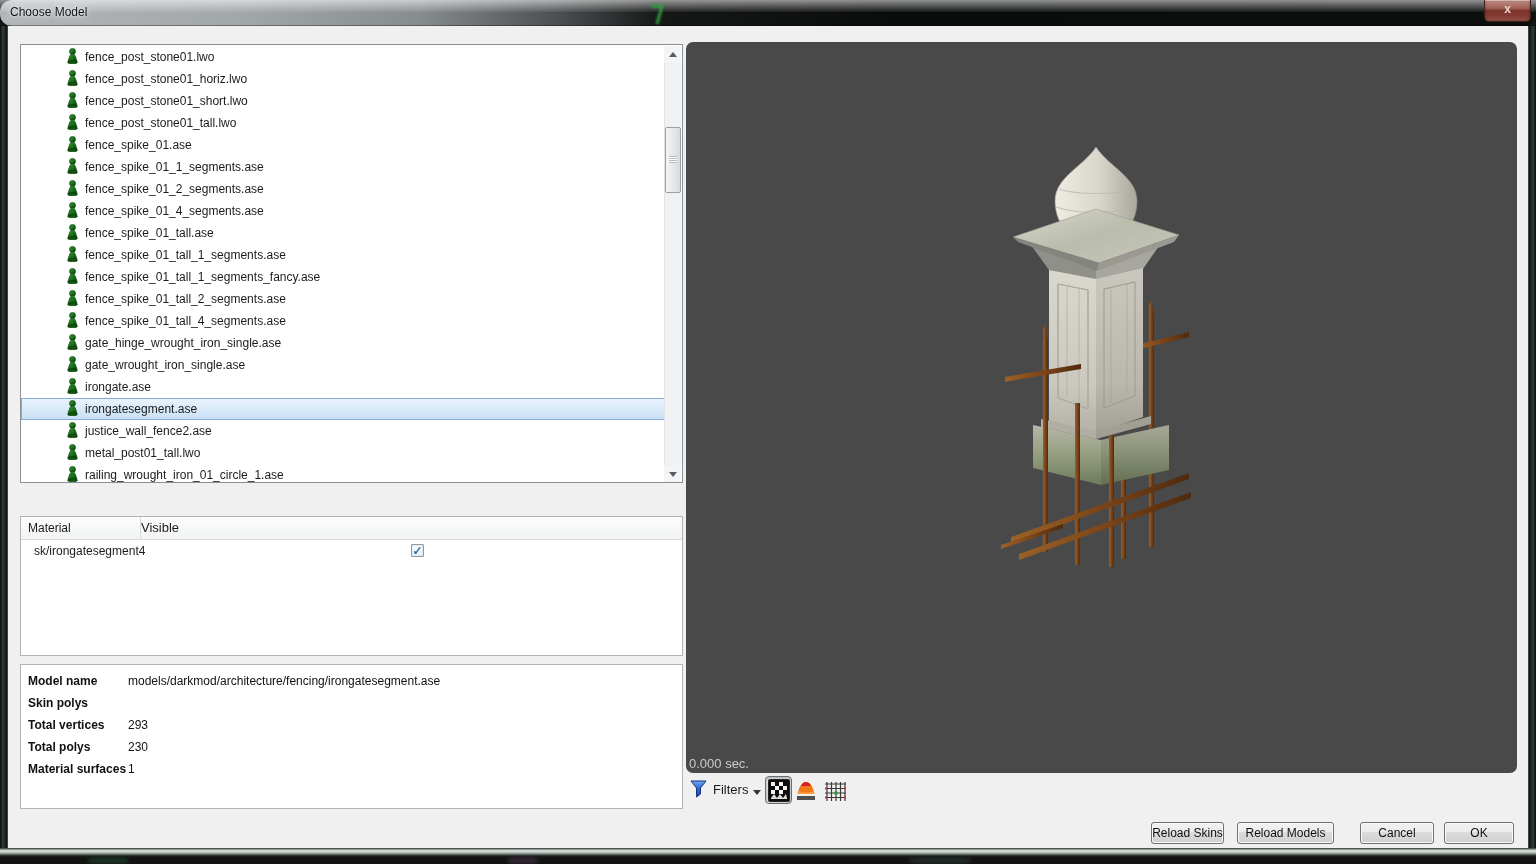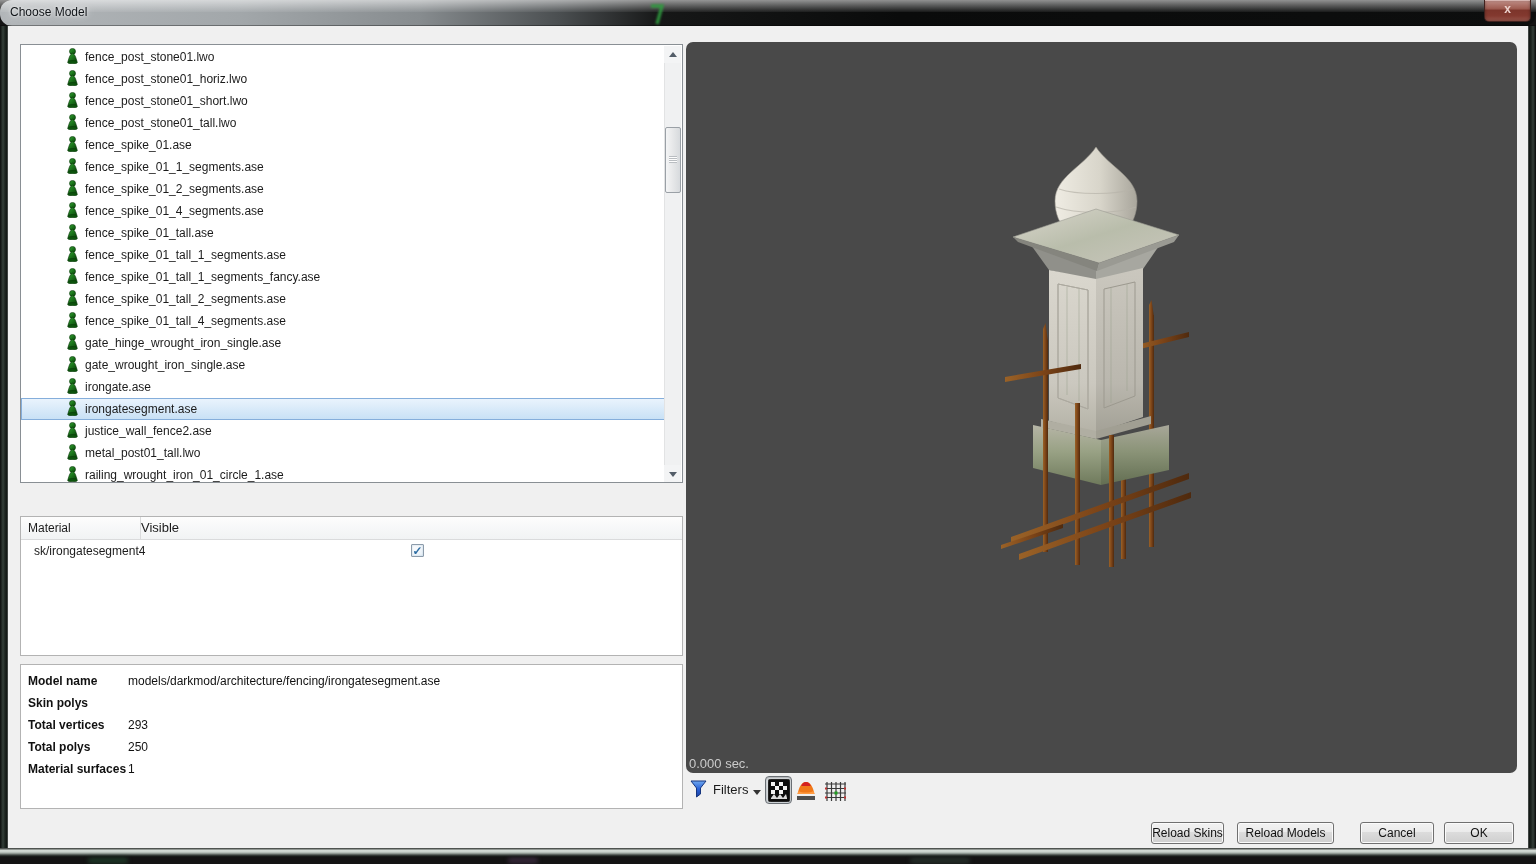--- a/index.html
+++ b/index.html
@@ -356,21 +356,21 @@
     <div class="info-row">
       <span class="info-label">Model name</span><span class="info-value">models/darkmod/architecture/fencing/irongatesegment.ase</span>
     </div>
       <div class="info-row">
       <span class="info-label">Skin polys</span><span class="info-value"></span>
     </div>
       <div class="info-row">
       <span class="info-label">Total vertices</span><span class="info-value">293</span>
     </div>
       <div class="info-row">
-      <span class="info-label">Total polys</span><span class="info-value">250</span>
+      <span class="info-label">Total polys</span><span class="info-value">230</span>
     </div>
       <div class="info-row">
       <span class="info-label">Material surfaces</span><span class="info-value">1</span>
     </div>
   </div>
 </div>
 
 <div class="preview">
   <svg class="model-svg" viewBox="0 0 270 430">
     <defs>

